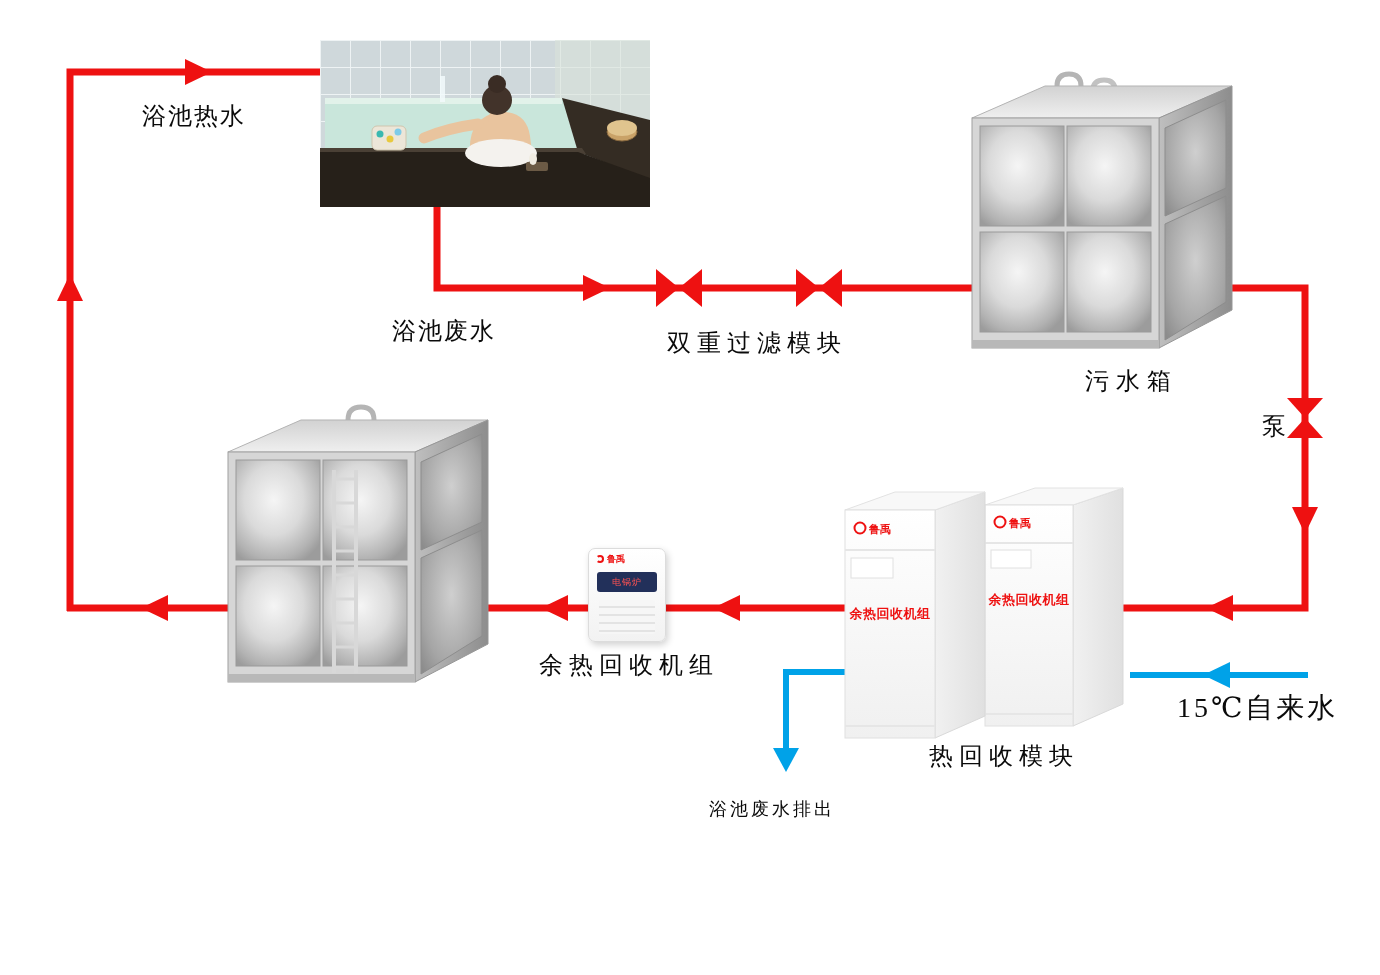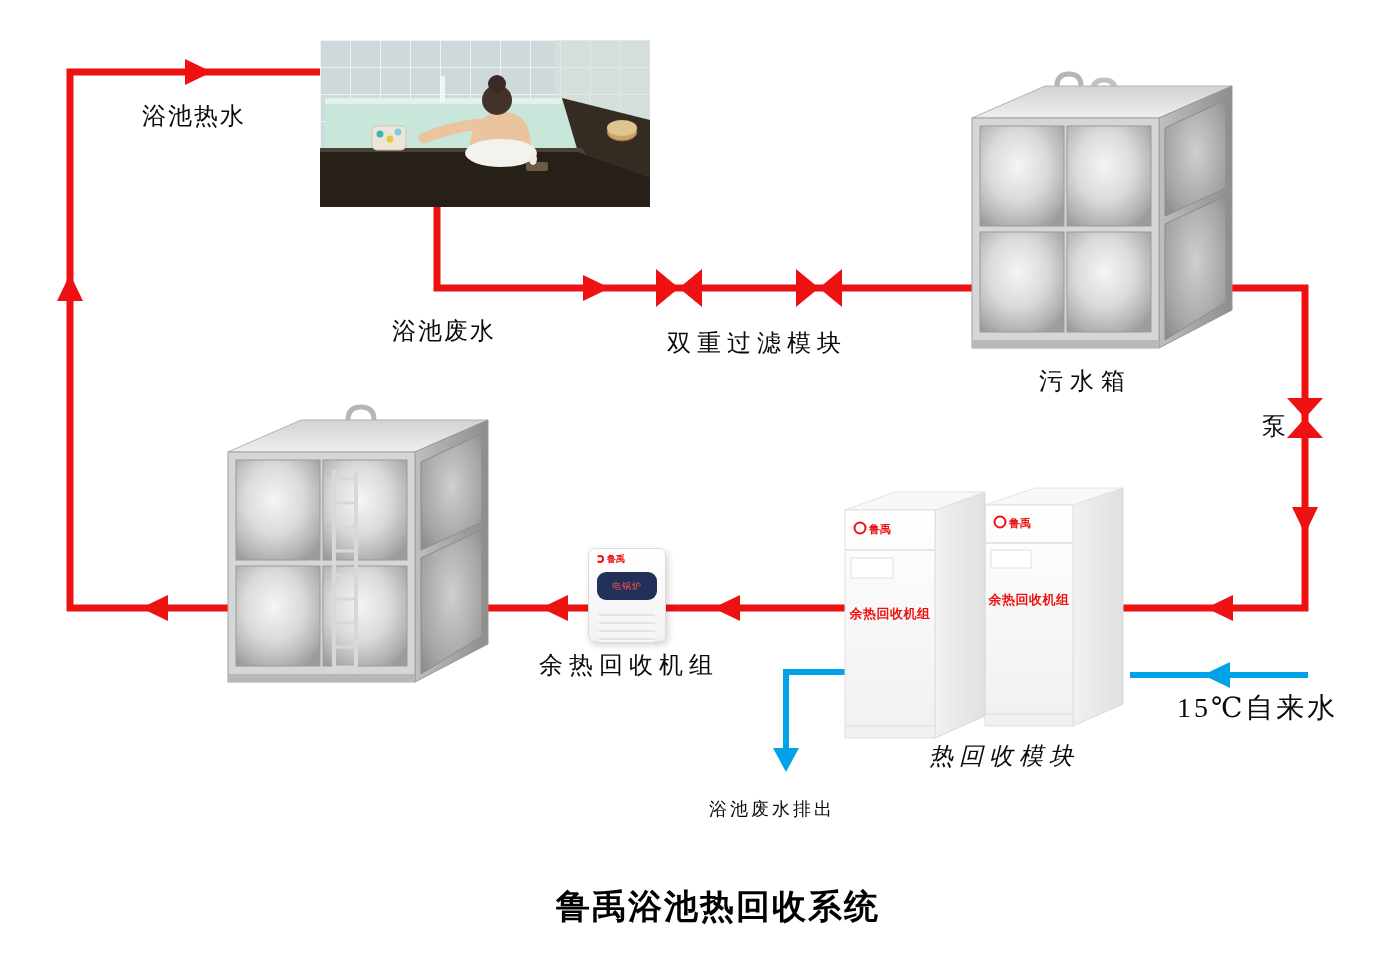--- a/index.html
+++ b/index.html
@@ -25,21 +25,21 @@
   
   .temp-module { left:588px; top:548px; width:78px; height:94px;
                  background:linear-gradient(#ffffff,#f2f2f2);
                  border:1px solid #dcdcdc; border-radius:7px;
                  box-shadow:2px 3px 7px rgba(0,0,0,.18); }
   .tm-header { height:20px; padding:4px 7px; display:flex; align-items:center; gap:3px; }
   .tm-swirl  { width:8px; height:8px; border:2px solid var(--hot); border-radius:50%;
                border-left-color:transparent; display:inline-block; }
   .tm-brand  { color:var(--hot); font-size:9px; font-weight:700;
                font-family:"Liberation Sans",sans-serif; }
-  .tm-screen { margin:3px 8px 0 8px; height:28px; background:#22305a; border-radius:9px;
+  .tm-screen { margin:3px 8px 0 8px; height:20px; background:#22305a; border-radius:3px;
                display:flex; align-items:center; justify-content:center;
                color:#ff5252; font-size:9px; font-family:"Liberation Sans",sans-serif;
                letter-spacing:1px; }
   .tm-vents  { margin:8px 10px 0 10px; height:34px;
                background:repeating-linear-gradient(#f6f6f6 0 6px,#e3e3e3 6px 8px);
                border-radius:2px; }
 
   .svg-txt-brand { font:700 11px "Liberation Sans",sans-serif; fill:var(--hot); }
   .svg-txt-unit  { font:700 13px "Liberation Sans",sans-serif; fill:var(--hot); letter-spacing:.5px; }
 </style>
@@ -219,28 +219,27 @@
     </div>
     <div class="tm-vents"></div>
   </div>
 
   <div class="label" style="left:142px; top:100px; font-size:24px; letter-spacing:2px;">浴池热水</div>
 
   <div class="label" style="left:392px; top:315px; font-size:24px; letter-spacing:2px;text-align:center;">浴池废水</div>
 
   <div class="label" style="left:667px; top:327px; font-size:24px; letter-spacing:6px;">双重过滤模块</div>
 
-  <div class="label" style="left:1039px; top:365px; font-size:24px; letter-spacing:7px;">污水箱</div>
+  <div class="label" style="left:1085px; top:365px; font-size:24px; letter-spacing:7px;">污水箱</div>
 
   <div class="label" style="left:1262px; top:410px; font-size:24px;">泵</div>
 
   <div class="label" style="left:539px; top:649px; font-size:24px; letter-spacing:6px;">余热回收机组</div>
 
 
-  <div class="label" style="left:929px; top:740px; font-size:24px; letter-spacing:6px;font-style:italic;">热回收模块</div>
+  <div class="label" style="left:929px; top:740px; font-size:24px; letter-spacing:6px;">热回收模块</div>
 
   <div class="label" style="left:1177px; top:689px; font-size:28px; letter-spacing:3px;">15℃自来水</div>
 
   <div class="label" style="left:709px; top:797px; font-size:18px; letter-spacing:3px;">浴池废水排出</div>
 
-  <div id="title">鲁禹浴池热回收系统</div>
 
 </div>
 
 </body></html>

